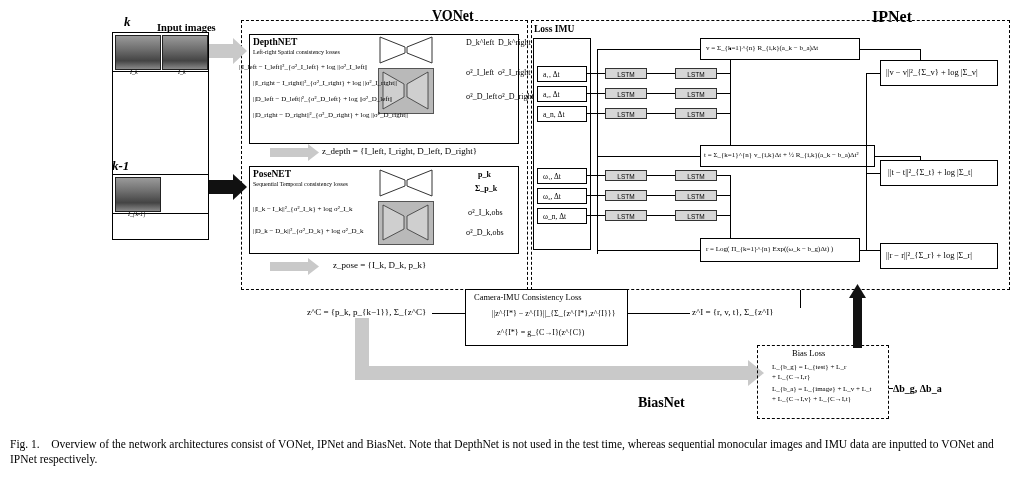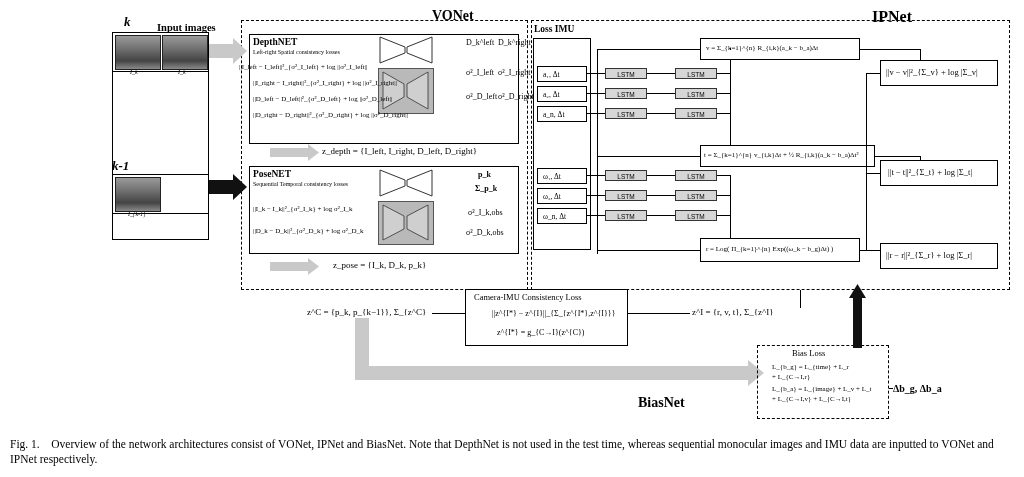--- a/index.html
+++ b/index.html
@@ -261,21 +261,21 @@
   <div class="arrowgray" style="left:355px;top:366px;width:395px;height:14px;"></div>
   <svg class="abs" style="left:748px;top:360px;width:16px;height:26px;">
       <polygon points="0,0 16,13 0,26" fill="#c9c9c9"></polygon>
     </svg>
 
   <div class="vr" style="left:800px;top:290px;height:18px;"></div>
 
   <div class="abs dashed" style="left:757px;top:345px;width:132px;height:74px;"></div>
   <div class="lbl bold" style="left:638px;top:395px;font-size:14px;">BiasNet</div>
   <div class="lbl" style="left:764px;top:348px;font-size:8.5px;margin-left:28px;">Bias Loss</div>
-  <div class="lbl tiny" style="left:772px;top:363px;font-size:7px;">L_{b_g} = L_{time} + L_r</div>
+  <div class="lbl tiny" style="left:772px;top:363px;font-size:7px;">L_{b_g} = L_{test} + L_r</div>
   <div class="lbl tiny" style="left:772px;top:373px;font-size:7px;">          + L_{C→I,r}</div>
   <div class="lbl tiny" style="left:772px;top:385px;font-size:7px;">L_{b_a} = L_{image} + L_v + L_t</div>
   <div class="lbl tiny" style="left:772px;top:395px;font-size:7px;">          + L_{C→I,v} + L_{C→I,t}</div>
 
   <div class="arrowblack" style="left:853px;top:296px;width:9px;height:52px;"></div>
   <svg class="abs" style="left:849px;top:284px;width:17px;height:14px;">
       <polygon points="8.5,0 17,14 0,14" fill="#111"></polygon>
     </svg>
 
   <div class="lbl bold" style="left:893px;top:383px;font-size:10px;">Δb_g, Δb_a</div>

